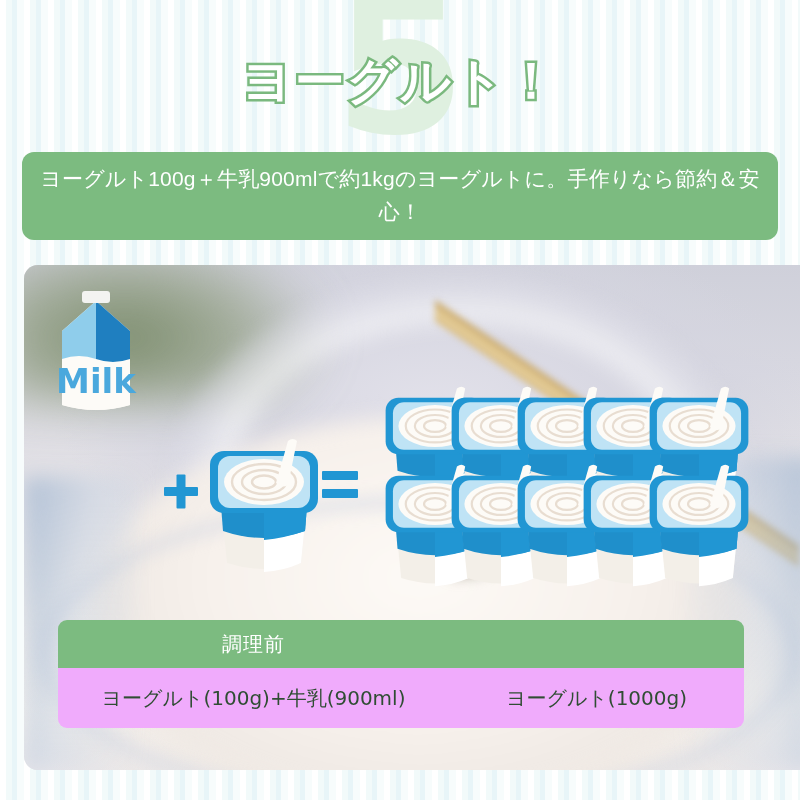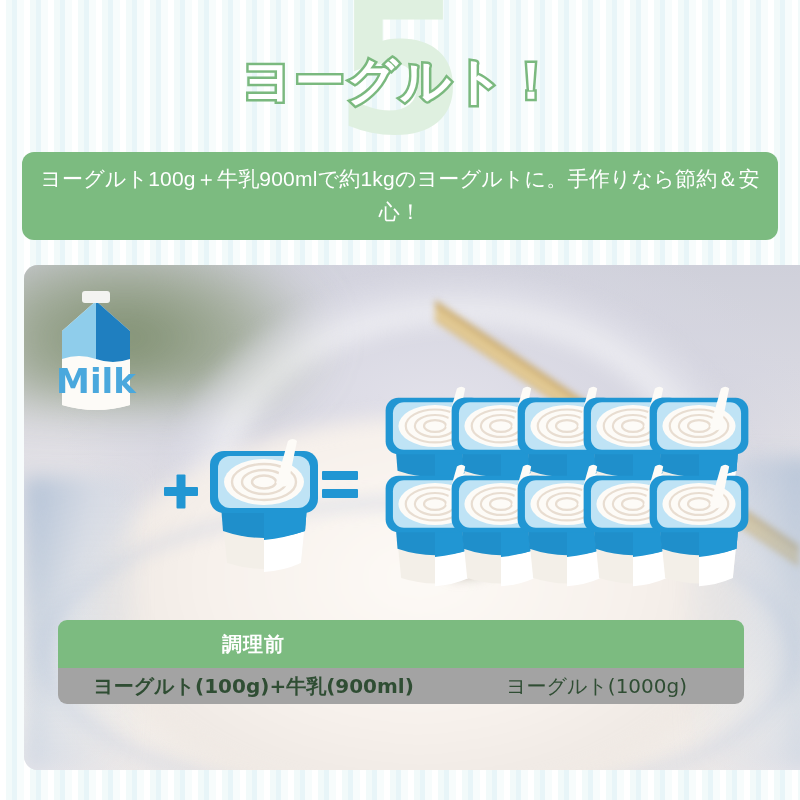--- a/index.html
+++ b/index.html
@@ -219,30 +219,30 @@
     z-index: 6;
     font-family: "DejaVu Sans", sans-serif;
   }
   #table-head {
     display: flex;
     background: #7cbb80;
     height: 48px;
   }
   #table-body-row {
     display: flex;
-    background: #a3a3a3;
-    height: 36px;
+    background: #f0abfc;
+    height: 60px;
   }
   .cell {
     display: flex;
     align-items: center;
     justify-content: center;
     box-sizing: border-box;
   }
-  .cell-before { width: 57%; font-weight: bold; }
+  .cell-before { width: 57%; }
   .cell-after  { width: 43%; }
   #table-head .cell {
     color: #ffffff;
     font-size: 20px;
     letter-spacing: 1px;
   }
   #table-body-row .cell {
     color: #2f4d33;
     font-size: 20px;
   }

